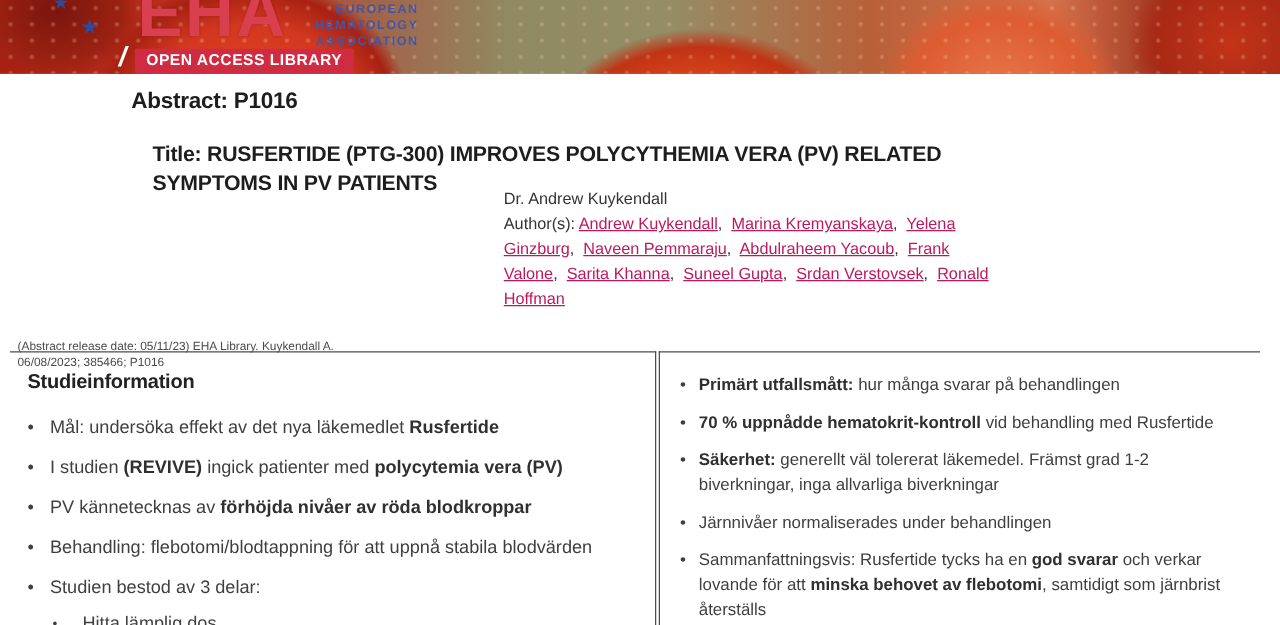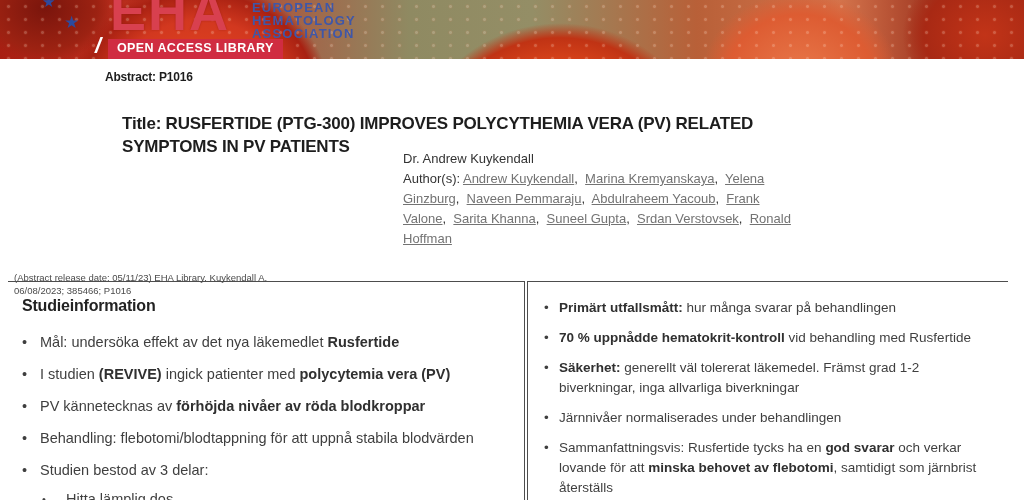--- a/index.html
+++ b/index.html
@@ -30,46 +30,46 @@
   .logo-star { position:absolute; font-size:15px; z-index:3; }
   .star-1 { left:42px; top:-7px; }
   .star-2 { left:64px; top:12px; font-size:17px; }
   .eha-word {
     position:absolute; left:110px; top:-16px; z-index:3;
     font-size:54px; font-weight:bold; letter-spacing:2px; line-height:1;
     text-shadow:0 0 2px rgba(120,10,10,.4);
   }
   .assoc {
     position:absolute; left:252px; top:1px; z-index:3;
-    font-size:13px; font-weight:bold; letter-spacing:1.2px; line-height:13px;
+    font-size:10px; font-weight:bold; letter-spacing:1.2px; line-height:13px;text-align:right;
   }
   .slash {
     position:absolute; left:95px; top:33px; z-index:4;
     color:#ffffff; font-size:22px; font-weight:bold; font-style:italic;
   }
   .oal-bar {
     position:absolute; left:108px; top:39px; height:28px; z-index:3;
     padding:0 9px; color:#ffffff; font-size:12.5px; font-weight:bold;
     letter-spacing:.4px; line-height:19px; white-space:nowrap;
   }
 
   
   .abstract-label {
     position:absolute; left:105px; top:70px;
-    font-size:12px; font-weight:bold; color:#1d1d1d; letter-spacing:-.2px;
+    font-size:18px; font-weight:bold; color:#1d1d1d; letter-spacing:-.2px;
   }
   .doc-title {
     position:absolute; left:122px; top:112px; width:760px;
     font-size:17px; font-weight:bold; color:#1d1d1d; line-height:23px; letter-spacing:-.2px;
   }
   .presenter-block {
     position:absolute; left:403px; top:149px; width:392px;
     font-size:13px; color:#333333; line-height:20px;
   }
-  .author-link { text-decoration:underline; color:#737373; cursor:pointer; }
+  .author-link { text-decoration:underline; color:#be185d; cursor:pointer; }
   .author-sep { white-space:pre; }
   .citation {
     position:absolute; left:14px; top:228px; width:320px;
     font-size:9.5px; color:#4a4a4a; line-height:12.5px;margin-top:44px;
   }
 
   
   .panel { position:absolute; top:281px; height:228px; color:#3f3f3f; }
   .panel-left {
     left:8px; width:517px;

